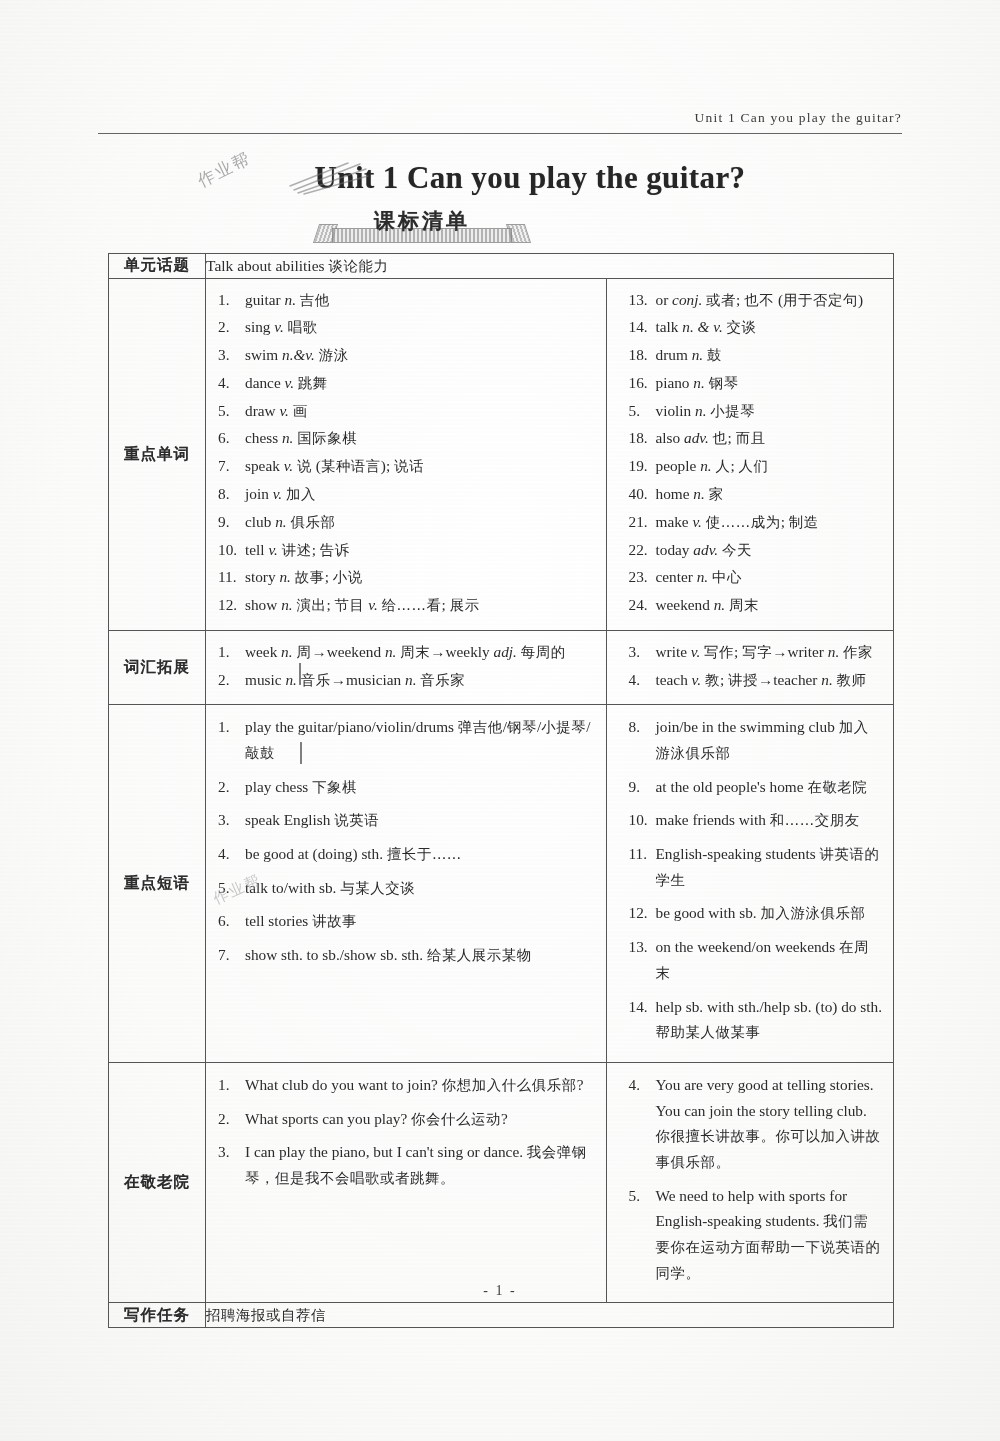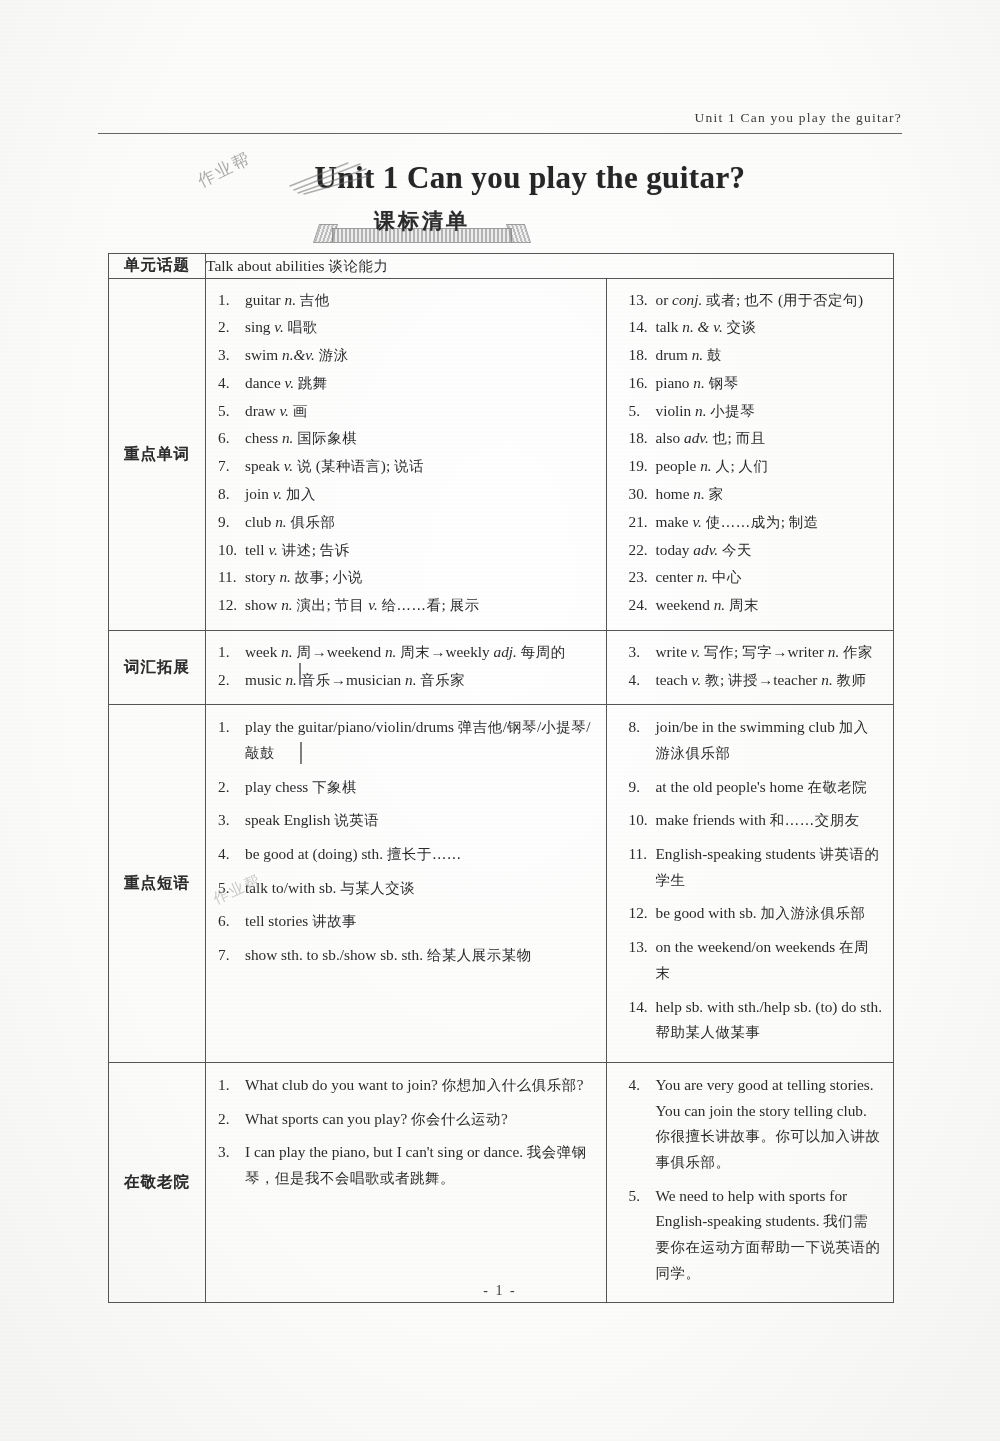--- a/index.html
+++ b/index.html
@@ -251,21 +251,21 @@
             </div>
             <div class="dual-col right">
               <ol class="items tight">
                 <li><span class="num">13.</span>or <span class="pos">conj.</span>  <span class="zh">或者</span>; <span class="zh">也不</span> (<span class="zh">用于否定句</span>)</li>
                 <li><span class="num">14.</span>talk <span class="pos">n. &amp; v.</span>  <span class="zh">交谈</span></li>
                 <li><span class="num">18.</span>drum <span class="pos">n.</span>  <span class="zh">鼓</span></li>
                 <li><span class="num">16.</span>piano <span class="pos">n.</span>  <span class="zh">钢琴</span></li>
                 <li><span class="num">5.</span>violin <span class="pos">n.</span>  <span class="zh">小提琴</span></li>
                 <li><span class="num">18.</span>also <span class="pos">adv.</span>  <span class="zh">也</span>; <span class="zh">而且</span></li>
                 <li><span class="num">19.</span>people <span class="pos">n.</span>  <span class="zh">人</span>; <span class="zh">人们</span></li>
-                <li><span class="num">30.</span>home <span class="pos">n.</span>  <span class="zh">家</span></li>
+                <li><span class="num">40.</span>home <span class="pos">n.</span>  <span class="zh">家</span></li>
                 <li><span class="num">21.</span>make <span class="pos">v.</span>  <span class="zh">使……成为</span>; <span class="zh">制造</span></li>
                 <li><span class="num">22.</span>today <span class="pos">adv.</span>  <span class="zh">今天</span></li>
                 <li><span class="num">23.</span>center <span class="pos">n.</span>  <span class="zh">中心</span></li>
                 <li><span class="num">24.</span>weekend <span class="pos">n.</span>  <span class="zh">周末</span></li>
               </ol>
             </div>
           </div>
         </td>
       </tr>
       <tr>
@@ -329,20 +329,24 @@
             </div>
             <div class="dual-col right">
               <ol class="items loose">
                 <li><span class="num">4.</span>You are very good at telling stories. You can join the story telling club. <span class="zh">你很擅长讲故事。你可以加入讲故事俱乐部。</span></li>
                 <li><span class="num">5.</span>We need to help with sports for English-speaking students. <span class="zh">我们需要你在运动方面帮助一下说英语的同学。</span></li>
               </ol>
             </div>
           </div>
         </td>
       </tr>
+      <tr>
+        <td class="lbl">写作任务</td>
+        <td class="simple"><span class="zh">招聘海报或自荐信</span></td>
+      </tr>
     </tbody>
 </table>
 
 <div class="watermark2">作业帮</div>
 <div class="cursorbar"></div>
 <div class="cursorbar b"></div>
 
 <div class="folio">- 1 -</div>
 
 </body></html>

